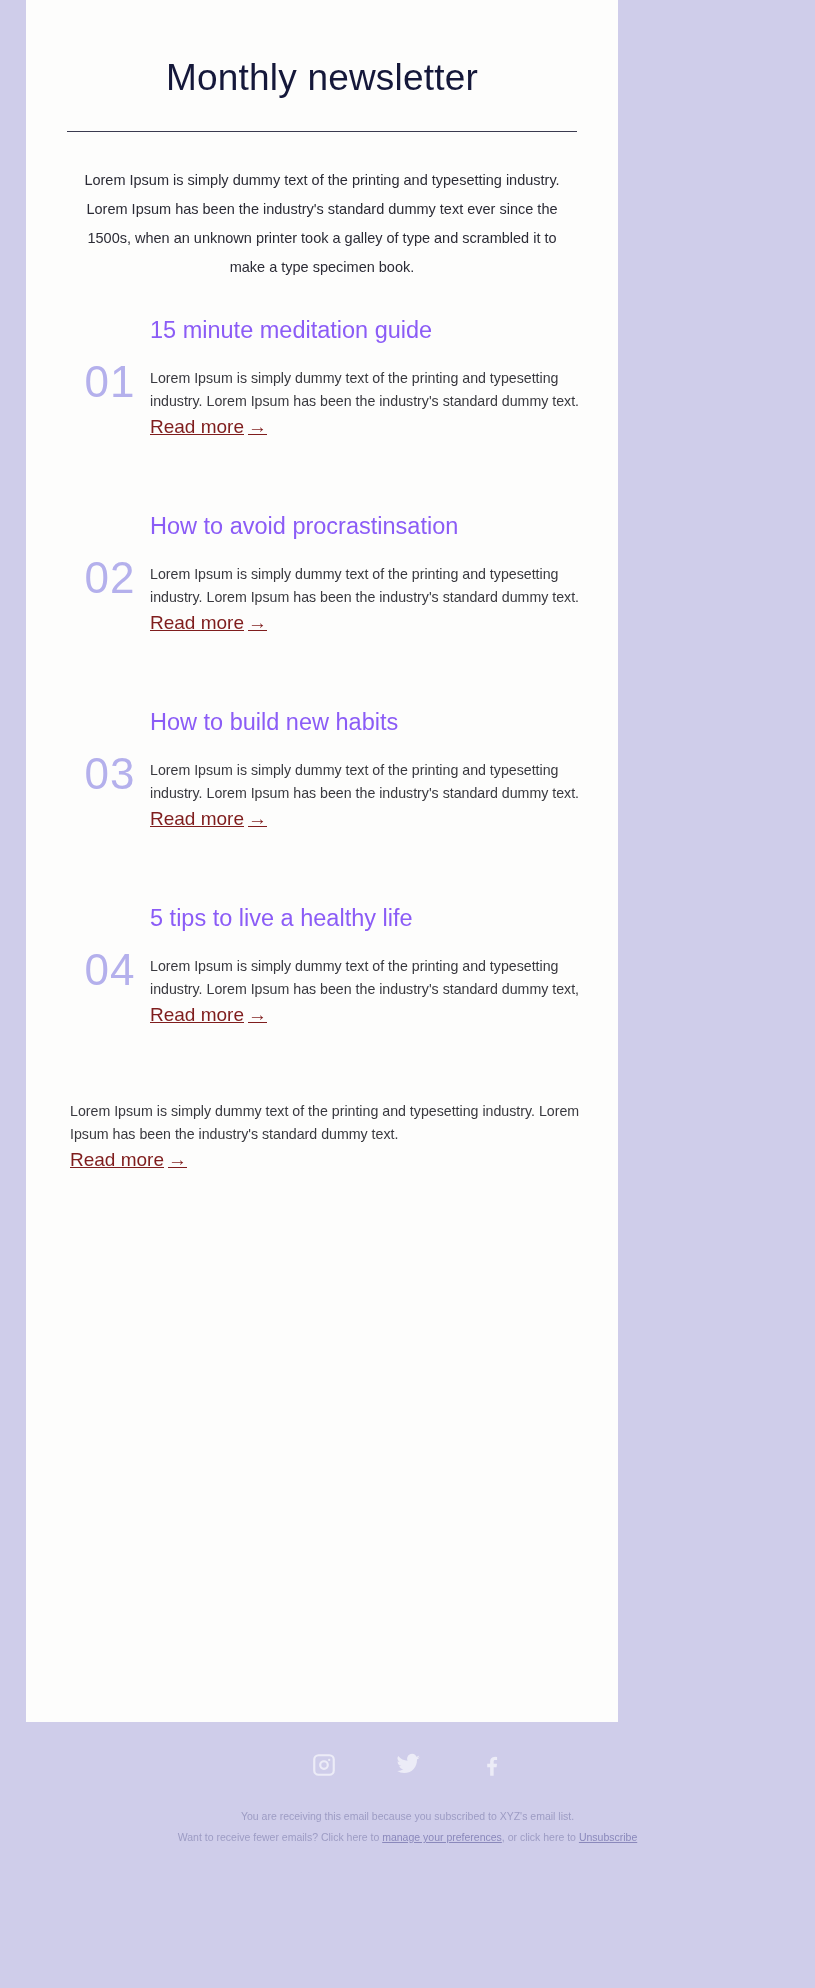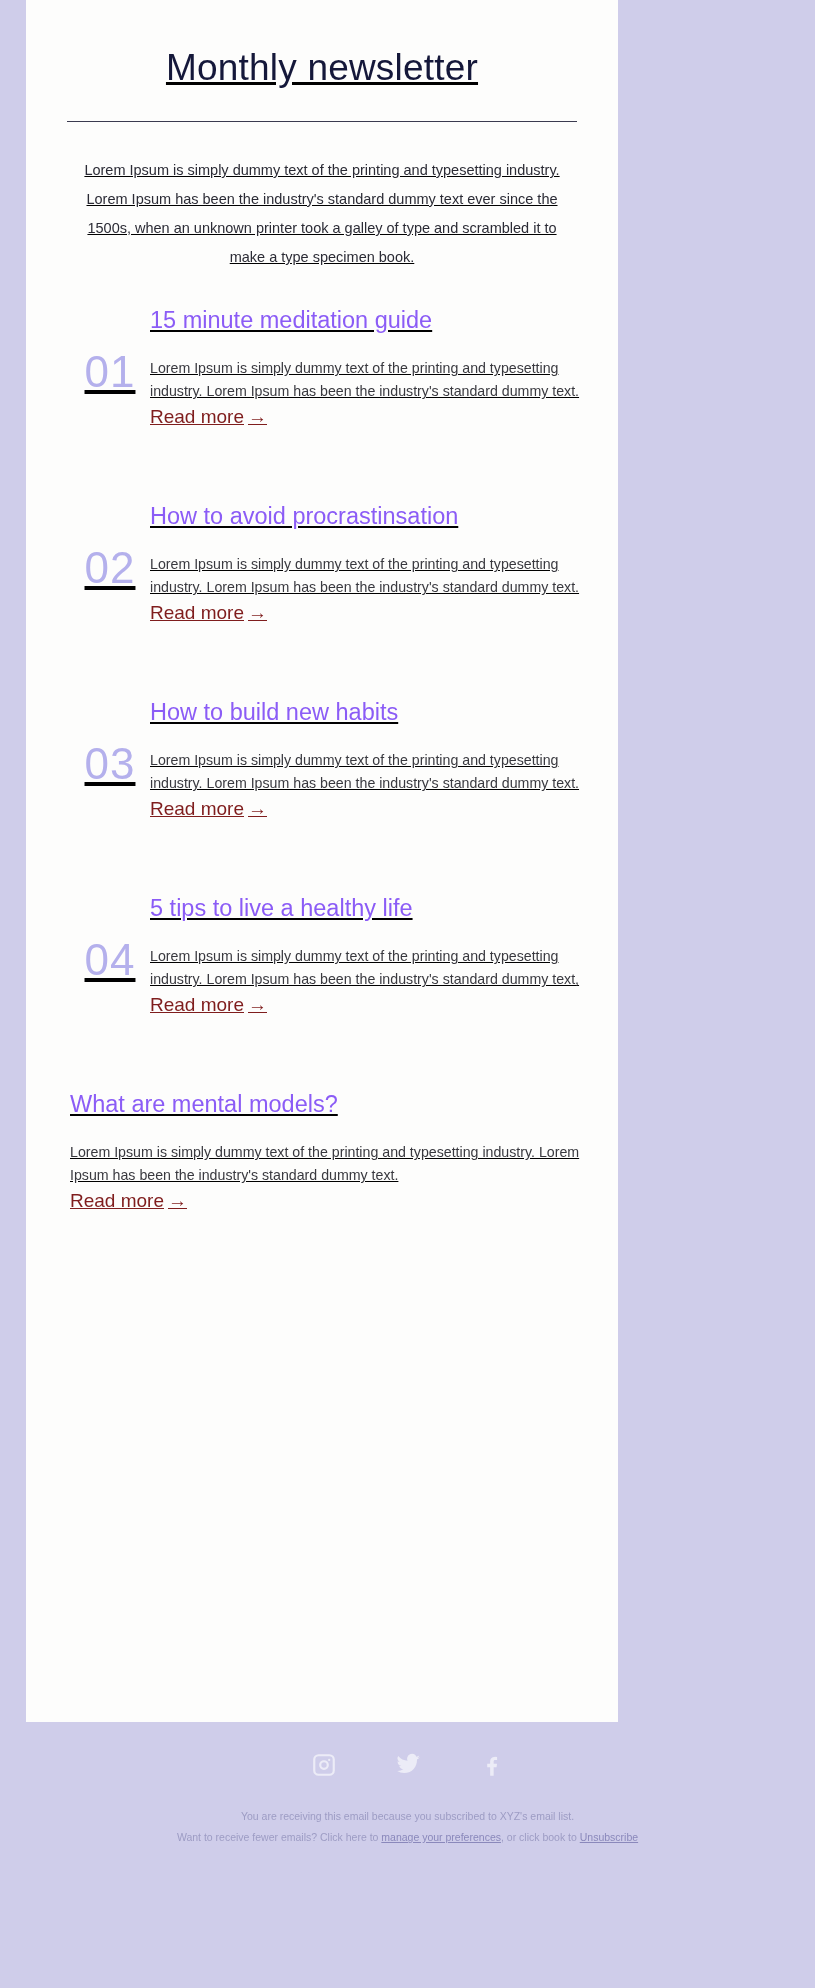--- a/index.html
+++ b/index.html
@@ -23,21 +23,21 @@
   .card {
     position: absolute;
     left: 26px;
     top: 0;
     width: 592px;
     min-height: 1722px;
     background: #fdfdfc;
     padding: 0;
   }
 
-  .card-inner { padding: 5px 22px; text-decoration: underline; }
+  .card-inner { padding: 15px 22px; }
 
   .title {
     text-align: center;
     font-size: 37px;
     font-weight: 400;
     color: #15183a;
     letter-spacing: 0.2px;
     padding-top: 42px;
     padding-bottom: 32px;
   }
@@ -194,21 +194,20 @@
           <div class="num">04</div>
           <div class="art-body">
             <div class="art-title">5 tips to live a healthy life</div>
             <div class="art-text">Lorem Ipsum is simply dummy text of the printing and typesetting industry. Lorem Ipsum has been the industry's standard dummy text,</div>
             <a class="read-more" href="#"><span>Read more</span><span class="arrow">→</span></a>
           </div>
         </div>
 
         <div class="article">
           <div class="art-body">
-            <div class="art-title">What are mental models?</div>
             <div class="art-text">Lorem Ipsum is simply dummy text of the printing and typesetting industry. Lorem Ipsum has been the industry's standard dummy text.</div>
             <a class="read-more" href="#"><span>Read more</span><span class="arrow">→</span></a>
           </div>
         </div>
 
       </div>
     </div>
   </div>
 
   <div class="footer">
@@ -226,17 +225,17 @@
       </a>
       <a href="#" title="Facebook">
         <svg viewBox="0 0 24 24" aria-hidden="true">
           <path d="M13.5 22v-8h2.7l.4-3.1h-3.1V8.9c0-.9.25-1.5 1.55-1.5h1.65V4.6A22 22 0 0 0 14.3 4.5c-2.4 0-4 1.45-4 4.1v2.3H7.6V14h2.7v8z"></path>
         </svg>
       </a>
     </div>
 
     <div class="legal">
       <div>You are receiving this email because you subscribed to XYZ's email list.</div>
-      <div><span>Want to receive fewer emails? Click here to </span><a href="#">manage your preferences</a><span>, or click book to </span><a href="#">Unsubscribe</a></div>
+      <div><span>Want to receive fewer emails? Click here to </span><a href="#">manage your preferences</a><span>, or click here to </span><a href="#">Unsubscribe</a></div>
     </div>
 
   </div>
 </div>
 
 </body></html>

